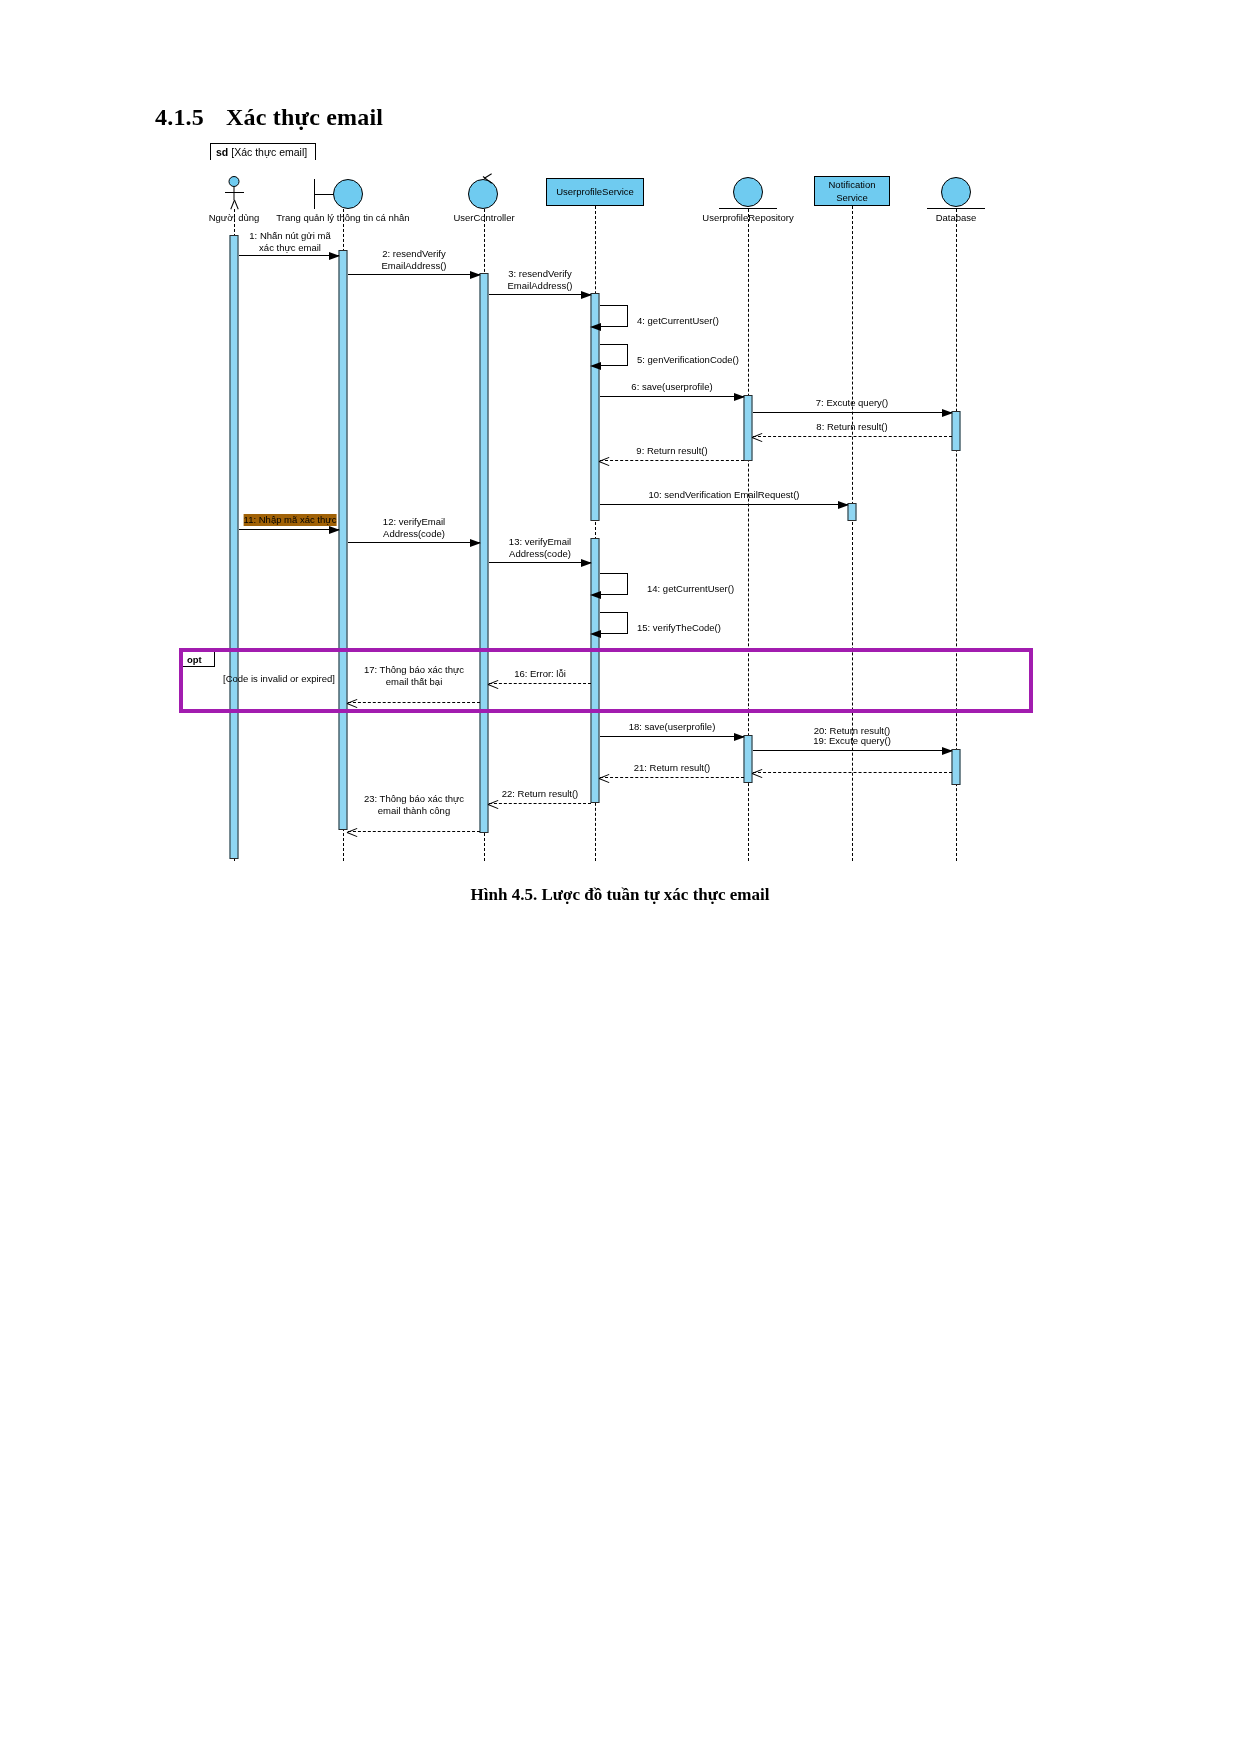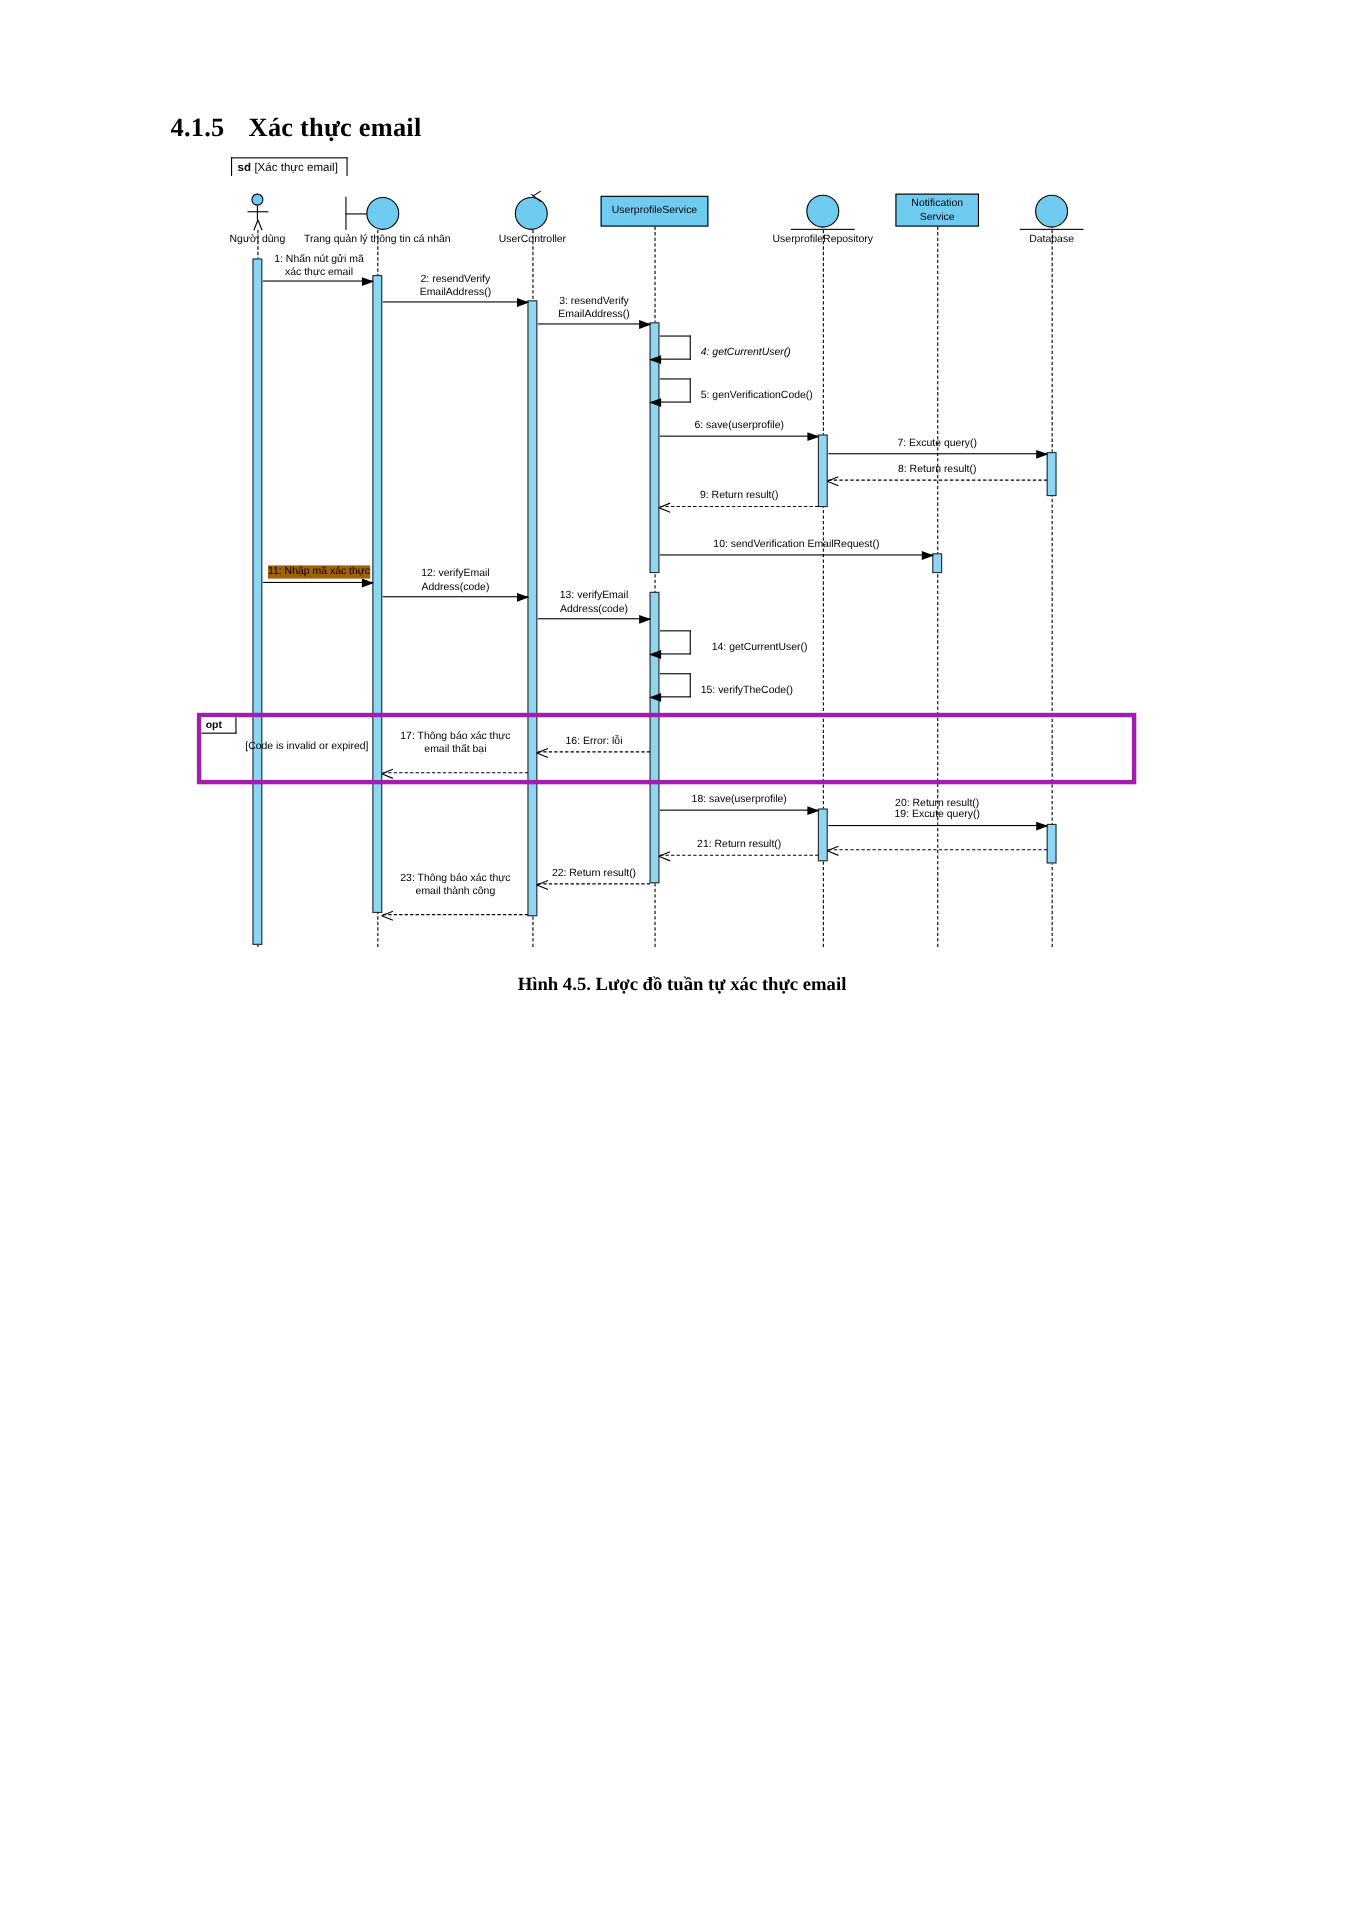--- a/index.html
+++ b/index.html
@@ -432,21 +432,21 @@
 
     <div class="msg" style="left:311px; top:151px; width:102px;">
       <span class="arrowhead solid-r"></span>
     </div>
     <div class="msglabel" style="left:362px; top:125px;">3: resendVerify
 EmailAddress()</div>
 
     <div class="selfmsg" style="left:422px; top:162px;">
       <span class="ah"></span>
     </div>
-    <div class="msglabel left" style="left:459px; top:172px;font-style:italic;">4: getCurrentUser()</div>
+    <div class="msglabel left" style="left:459px; top:172px;">4: getCurrentUser()</div>
 
     <div class="selfmsg" style="left:422px; top:201px;">
       <span class="ah"></span>
     </div>
     <div class="msglabel left" style="left:459px; top:211px;">5: genVerificationCode()</div>
 
     <div class="msg" style="left:422px; top:253px; width:144px;">
       <span class="arrowhead solid-r"></span>
     </div>
     <div class="msglabel" style="left:494px; top:238px;">6: save(userprofile)</div>

